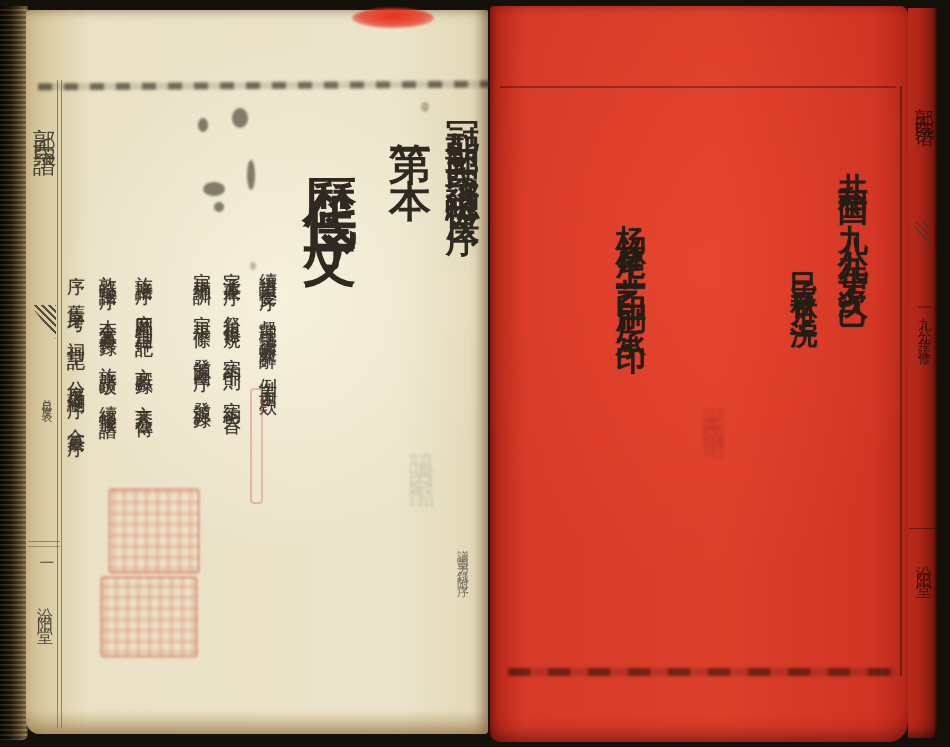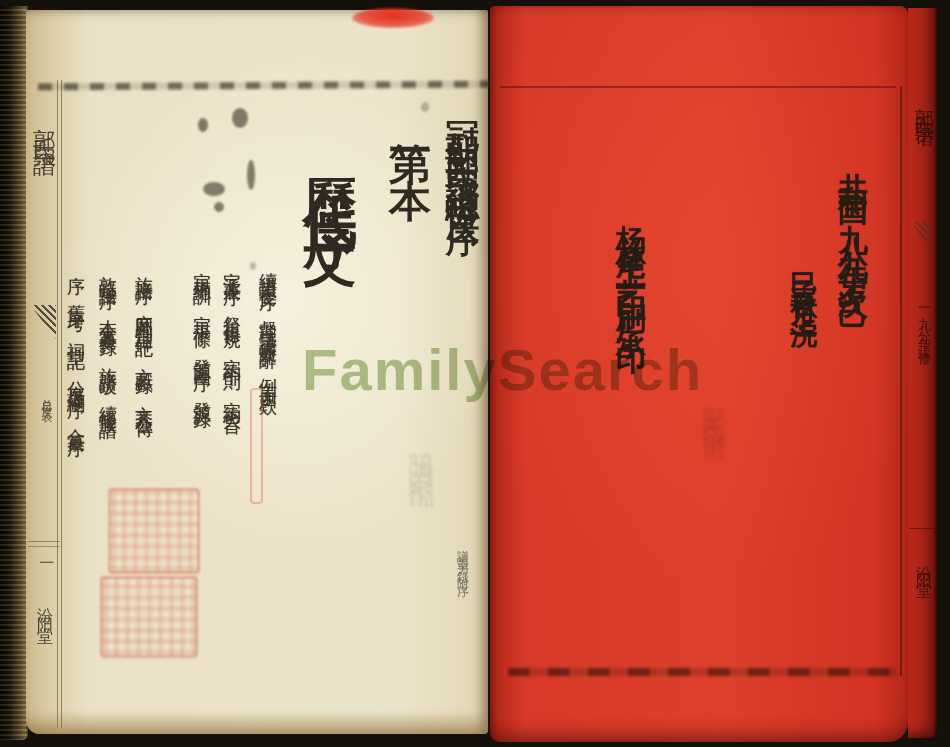--- a/index.html
+++ b/index.html
@@ -81,21 +81,21 @@
     box-shadow:inset 0 -10px 14px -8px rgba(30,5,2,.8); }
   .right-strip .vtext { color:rgba(40,12,6,.8); }
   .strip-rule { position:absolute; left:1px; width:26px; height:1px; background:rgba(40,10,5,.5); }
 
   .red-smear { position:absolute; left:352px; top:8px; width:82px; height:20px;
     background:radial-gradient(ellipse at 50% 40%, #e6301d 0%, rgba(230,48,29,.75) 55%, rgba(230,48,29,0) 100%);
     filter:blur(1.2px); border-radius:50%; }
 
   .watermark { position:absolute; left:302px; top:336px;
     font-family:"Liberation Sans", sans-serif; font-weight:bold;
-    font-size:58px; letter-spacing:2px; color:#4d7c0f; opacity:.42;
+    font-size:58px; letter-spacing:2px; color:#ffffff; opacity:.42;
     mix-blend-mode:multiply; }
 </style>
 </head>
 <body>
 
 <div class="stage">
 
   <div class="left-stack"></div>
 
   <div class="left-page">

